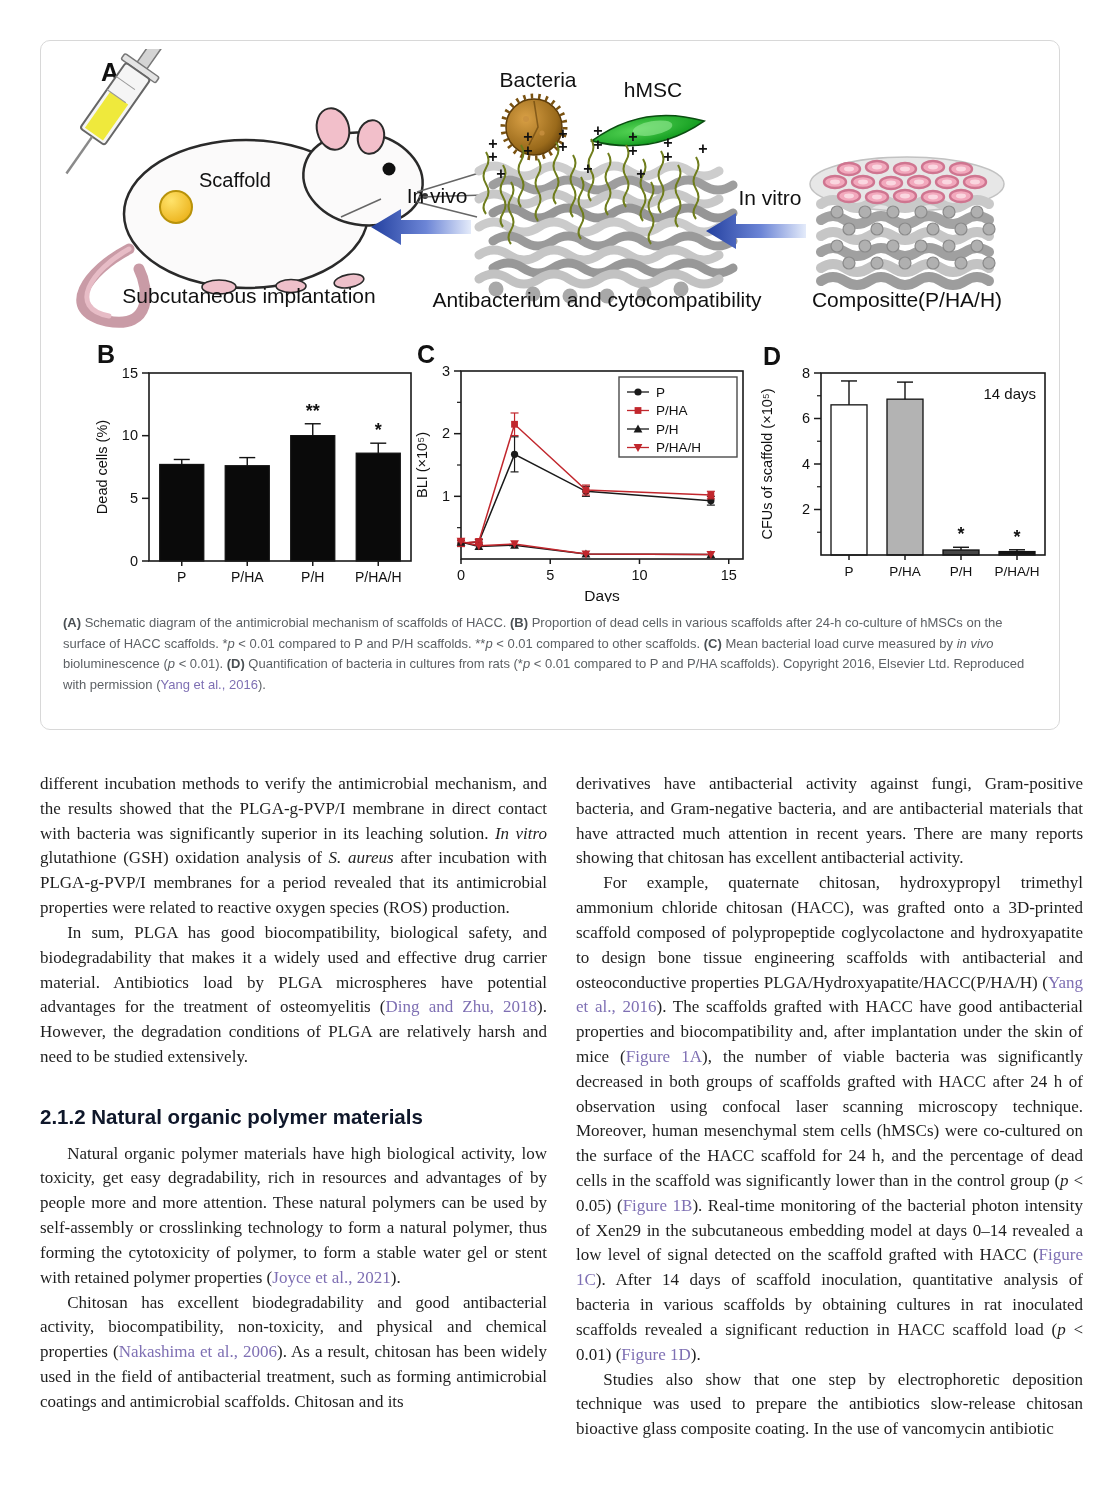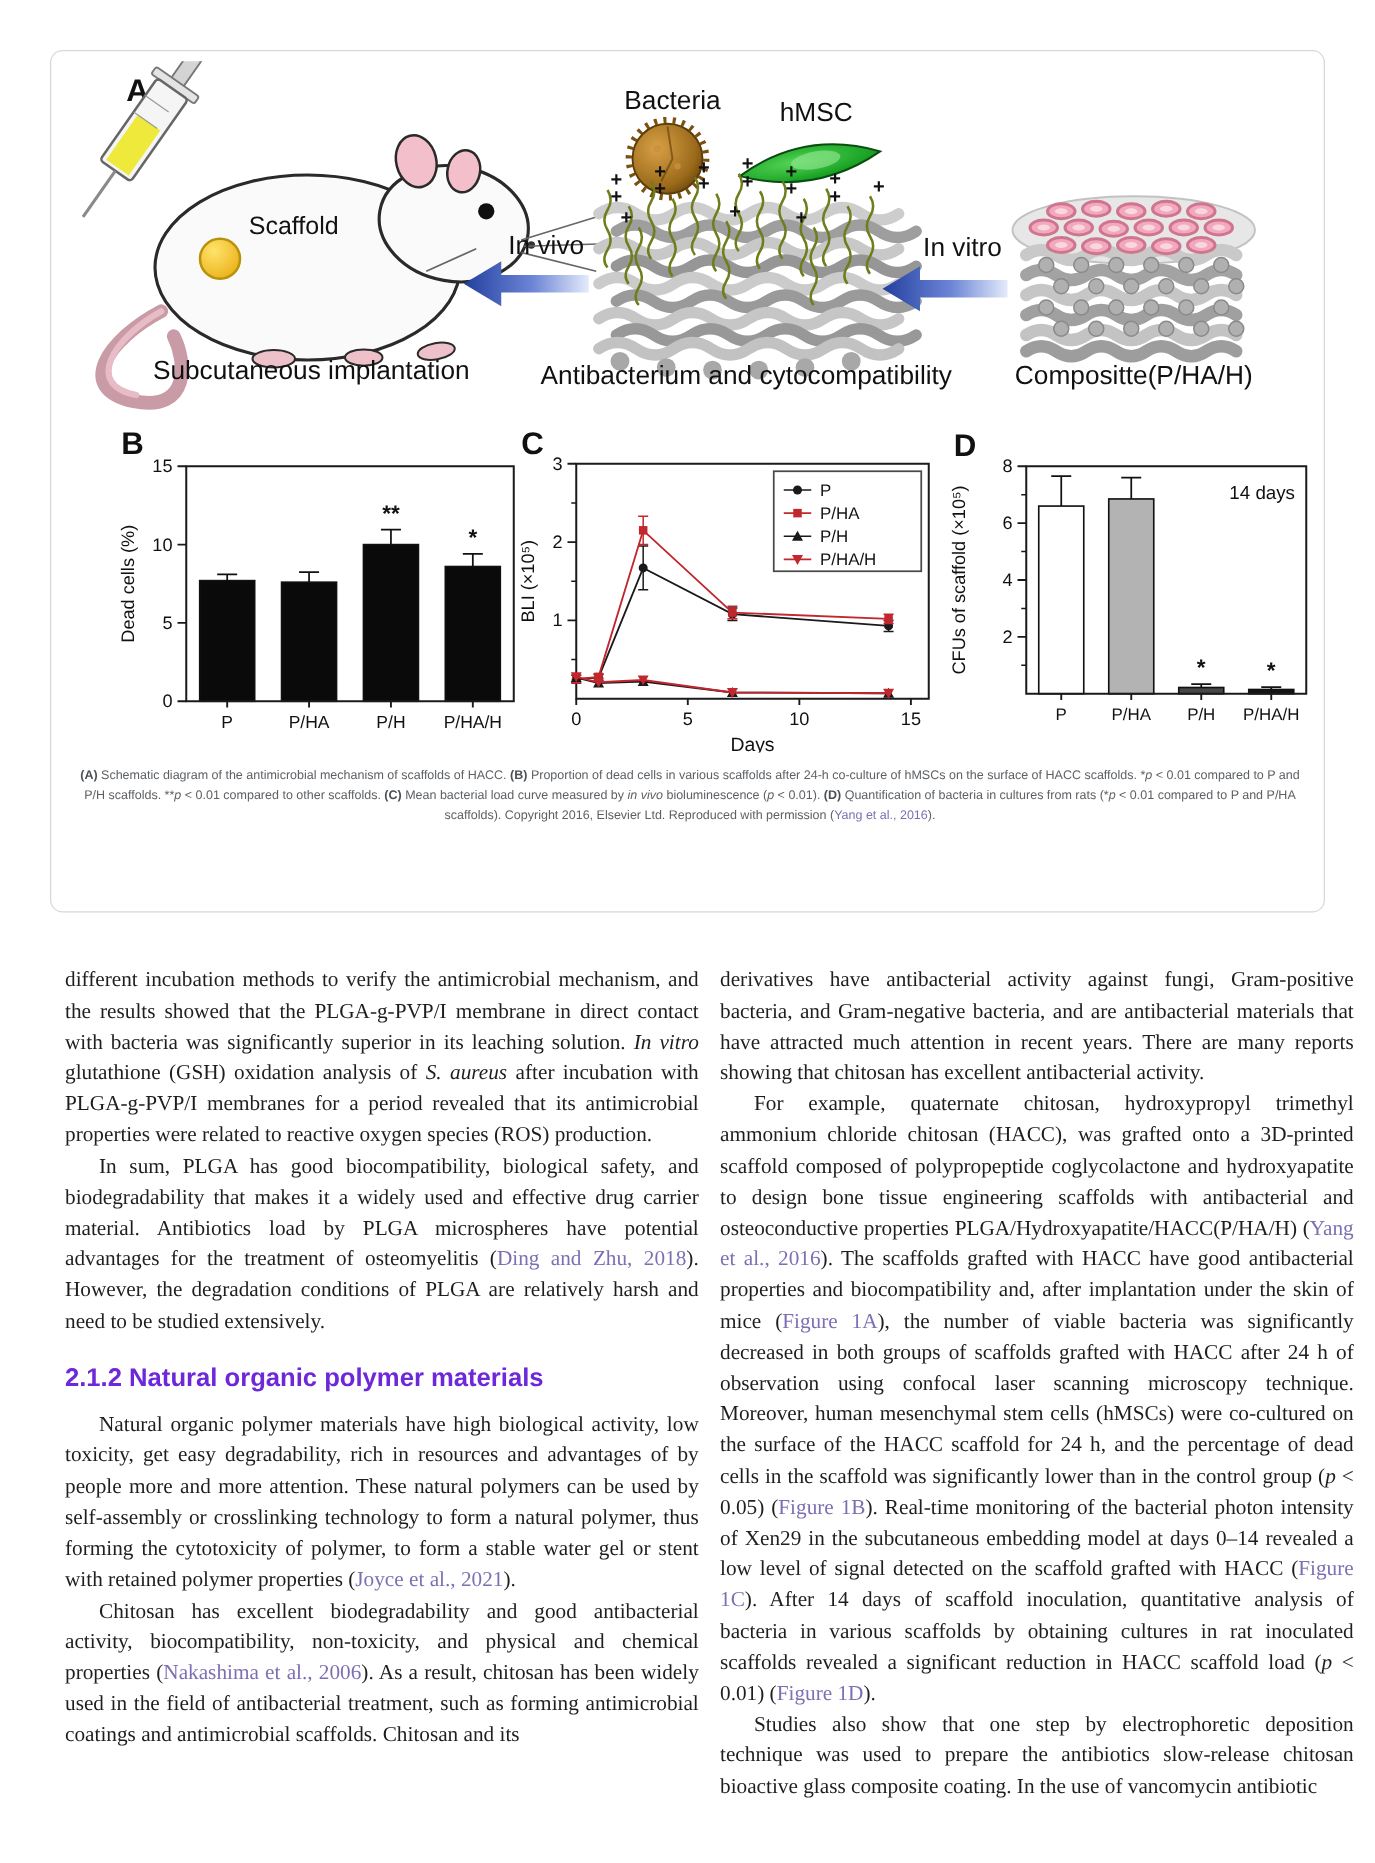--- a/index.html
+++ b/index.html
@@ -9,31 +9,31 @@
         border:1.5px solid #d8d8d8;border-radius:10px;background:#fff;}
   .card svg{position:absolute;}
   #svgA{left:0;top:8px;width:1018px;height:290px;}
   #svgB{left:50px;top:296px;width:330px;height:265px;}
   #svgC{left:372px;top:296px;width:345px;height:265px;}
   #svgD{left:716px;top:296px;width:300px;height:265px;}
   svg text{font-family:"Liberation Sans",sans-serif;fill:#111;}
   .capwrap{position:absolute;left:22px;top:572px;width:978px;
            font-family:"Liberation Sans",sans-serif;}
   .figlabel{font-size:14px;font-weight:bold;color:#3f464b;margin-bottom:6px;letter-spacing:.2px;}
-  .captext{font-size:10px;line-height:1.58;color:#5d6165;text-align:center;}
+  .captext{font-size:13px;line-height:1.58;color:#5d6165;}
   .captext .seg-b{font-weight:bold;color:#4a5054;}
   a.cite{color:#7e6fb3;text-decoration:none;cursor:pointer;}
   .col{position:absolute;top:772px;width:507px;font-size:17px;line-height:1.46;
        text-align:justify;color:#1e1e1e;}
-  #colL{left:52px;}
+  #colL{left:40px;}
   #colR{left:576px;}
   .col p{margin:0 0 0 0;}
   .col p.ind{text-indent:1.6em;}
   h2.sec{font-family:"Liberation Sans",sans-serif;font-size:20.5px;font-weight:600;
-         color:#6d28d9;margin:18px 0 10px;text-align:left;}
+         color:#0f172a;margin:32px 0 10px;text-align:left;}
   h3.sub{font-family:"Liberation Sans",sans-serif;font-size:17.5px;font-weight:600;
          color:#2a363d;margin:22px 0 8px;text-align:left;}
 </style>
 </head>
 <body>
 
 <div class="card">
 
   <svg id="svgA" viewBox="0 0 1018 290">
     <defs>

